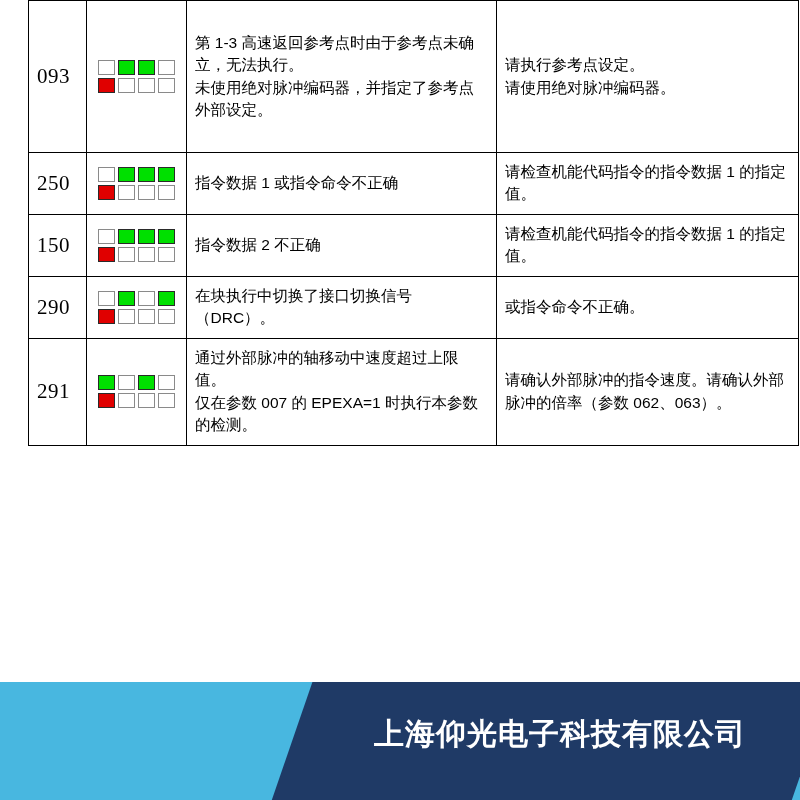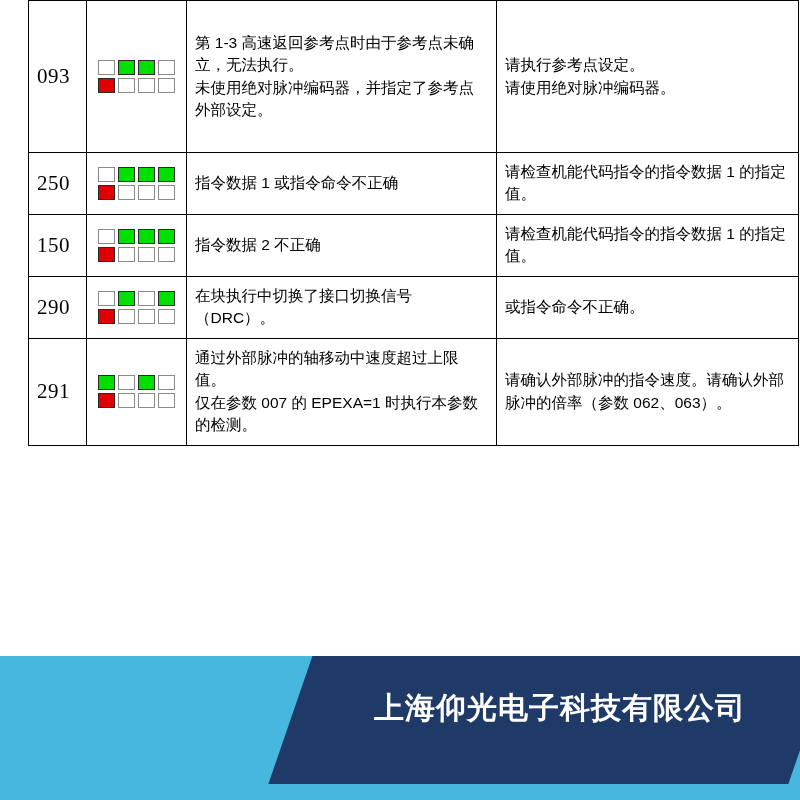--- a/index.html
+++ b/index.html
@@ -78,21 +78,21 @@
   .led-cell.on-green { background: #00e000; border-color: #2a2a2a; }
   .led-cell.on-red   { background: #e00000; border-color: #2a2a2a; }
   .led-cell.off      { background: #ffffff; border-color: #8a8a8a; }
 
   
   #watermark {
     position: absolute;
     left: 0;
     bottom: 0;
     width: 800px;
-    height: 144px;
+    height: 118px;
     background: #48b7e0;
     overflow: hidden;
   }
   #wm-dark {
     position: absolute;
     left: 320px;
     top: -22px;
     width: 520px;
     height: 150px;
     background: #1f3a66;

